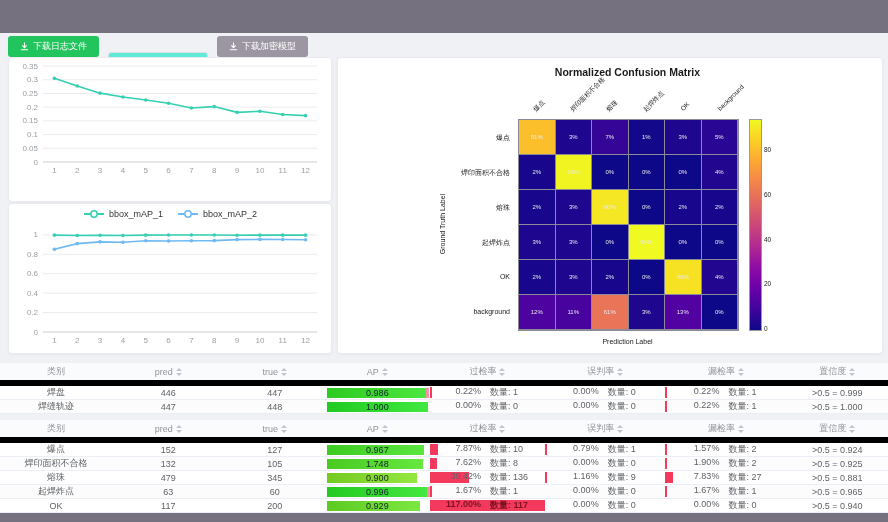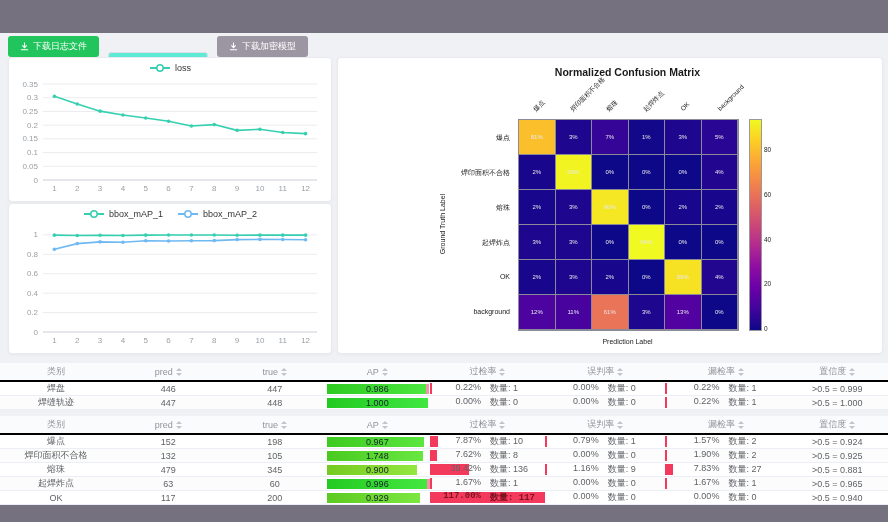--- a/index.html
+++ b/index.html
@@ -44,36 +44,36 @@
     transform:rotate(-45deg);transform-origin:left bottom;}
   .cm-ylabel{position:absolute;font-size:7px;color:#1a1a1a;text-align:right;white-space:nowrap;}
   .cm-axis{position:absolute;font-size:7px;color:#1a1a1a;}
   .cm-cbar{position:absolute;border:1px solid #999;}
   .cm-cbar-tick{position:absolute;font-size:6.5px;color:#1a1a1a;}
   
   .tables{position:absolute;left:0;top:330px;width:888px;}
   .tbl{background:#fff;margin-bottom:6px;font-size:9px;color:#606266;}
   .trow{display:grid;grid-template-columns:12.6% 12.7% 11.3% 11.8% 13% 13.5% 13.7% 11.4%;
     align-items:stretch;border-bottom:1px solid #ebeef5;}
-  .trow.head{background:#fafbfd;color:#909399;border-bottom:2px solid #000000;}
+  .trow.head{background:#fafbfd;color:#909399;border-bottom:6px solid #000000;}
   .trow.body:nth-child(odd){background:#fcfcfd;}
   .tcell{display:flex;align-items:center;justify-content:center;height:13px;position:relative;overflow:hidden;}
   .trow.head .tcell{height:17px;}
   .caret{display:inline-flex;flex-direction:column;margin-left:3px;}
   .caret i{display:block;width:0;height:0;border:3px solid transparent;}
   .caret .up{border-bottom-color:#c0c4cc;border-top-width:0;margin-bottom:2px;}
   .caret .dn{border-top-color:#c0c4cc;border-bottom-width:0;}
   .apbar{position:absolute;left:2px;top:1.5px;bottom:1.5px;}
   .apsliver{position:absolute;top:1.5px;bottom:1.5px;width:2.5px;background:#f892a8;}
   .aptext{position:relative;z-index:2;color:#16222e;font-size:9px;}
   .ratebar{position:absolute;left:0;top:1px;bottom:1px;background:#f43a5c;}
   .ratetext{position:relative;z-index:2;display:flex;justify-content:center;gap:9px;width:100%;}
   .ratetext .pct{width:48px;text-align:right;}
   .ratetext .cnt{width:52px;text-align:left;}
-  .ratetext.ondark{color:#7c1222;font-weight:bold;font-family:Liberation Mono, monospace;}
+  .ratetext.ondark{color:#7c1222;font-weight:bold;}
   .axis-text{font-size:8px;fill:#9aa0a6;}
   .grid-line{stroke:#ececf0;stroke-width:1;}
 </style>
 </head>
 <body>
 
 <div>
   <div class="content">
     <div class="btn-row" id="btnRow">
         <div class="btn" style="background: rgb(33, 196, 93); color: rgb(255, 255, 255);">
@@ -90,29 +90,20 @@
         </div>
         <div class="btn" style="background: rgb(155, 150, 162); color: rgb(255, 255, 255);">
           <svg width="9" height="9" viewBox="0 0 10 10">
   <path d="M5 0.5 V6 M2.6 3.8 L5 6.3 L7.4 3.8 M1 8.7 H9" stroke="#ffffff" stroke-width="1.2" fill="none"></path>
           </svg>
           <span>下载加密模型</span>
         </div>
       </div>
 
     <div class="card card-loss">
-      <div class="legend" id="legend-loss">
-          <span class="legend-item">
-            <svg width="22" height="10">
-      <line x1="1" y1="5" x2="21" y2="5" stroke="#35d0b0" stroke-width="2"></line>
-      <circle cx="11" cy="5" r="3.2" fill="#fff" stroke="#35d0b0" stroke-width="1.5"></circle>
-            </svg>
-      <span>loss</span>
-          </span>
-        </div>
       <div class="plot" id="plot-loss"><svg width="320" height="120">
             <line x1="34" x2="308" y1="104" y2="104" class="grid-line"></line>
             <text x="29" y="106.5" text-anchor="end" class="axis-text">0</text>
             <line x1="34" x2="308" y1="90.28571428571428" y2="90.28571428571428" class="grid-line"></line>
             <text x="29" y="92.78571428571428" text-anchor="end" class="axis-text">0.05</text>
             <line x1="34" x2="308" y1="76.57142857142856" y2="76.57142857142856" class="grid-line"></line>
             <text x="29" y="79.07142857142856" text-anchor="end" class="axis-text">0.1</text>
             <line x1="34" x2="308" y1="62.857142857142854" y2="62.857142857142854" class="grid-line"></line>
             <text x="29" y="65.35714285714286" text-anchor="end" class="axis-text">0.15</text>
             <line x1="34" x2="308" y1="49.14285714285714" y2="49.14285714285714" class="grid-line"></line>
@@ -456,21 +447,21 @@
               <span>置信度</span>
               <span class="caret">
                 <i class="up"></i>
                 <i class="dn"></i>
               </span>
             </div>
           </div>
           <div class="trow body">
             <div class="tcell">爆点</div>
             <div class="tcell">152</div>
-            <div class="tcell">198</div>
+            <div class="tcell">127</div>
             <div class="tcell">
               <div class="apbar" style="width: calc(96.7% - 4px); background: linear-gradient(90deg, rgb(61, 202, 33), rgb(92, 231, 64));"></div>
               <span class="aptext">0.967</span>
             </div>
             <div class="tcell">
               <div class="ratebar" style="width: 6.7265%; min-width: 2px;"></div>
               <div class="ratetext">
                 <span class="pct">7.87%</span>
                  <span class="cnt">数量: 10</span>
               </div>

